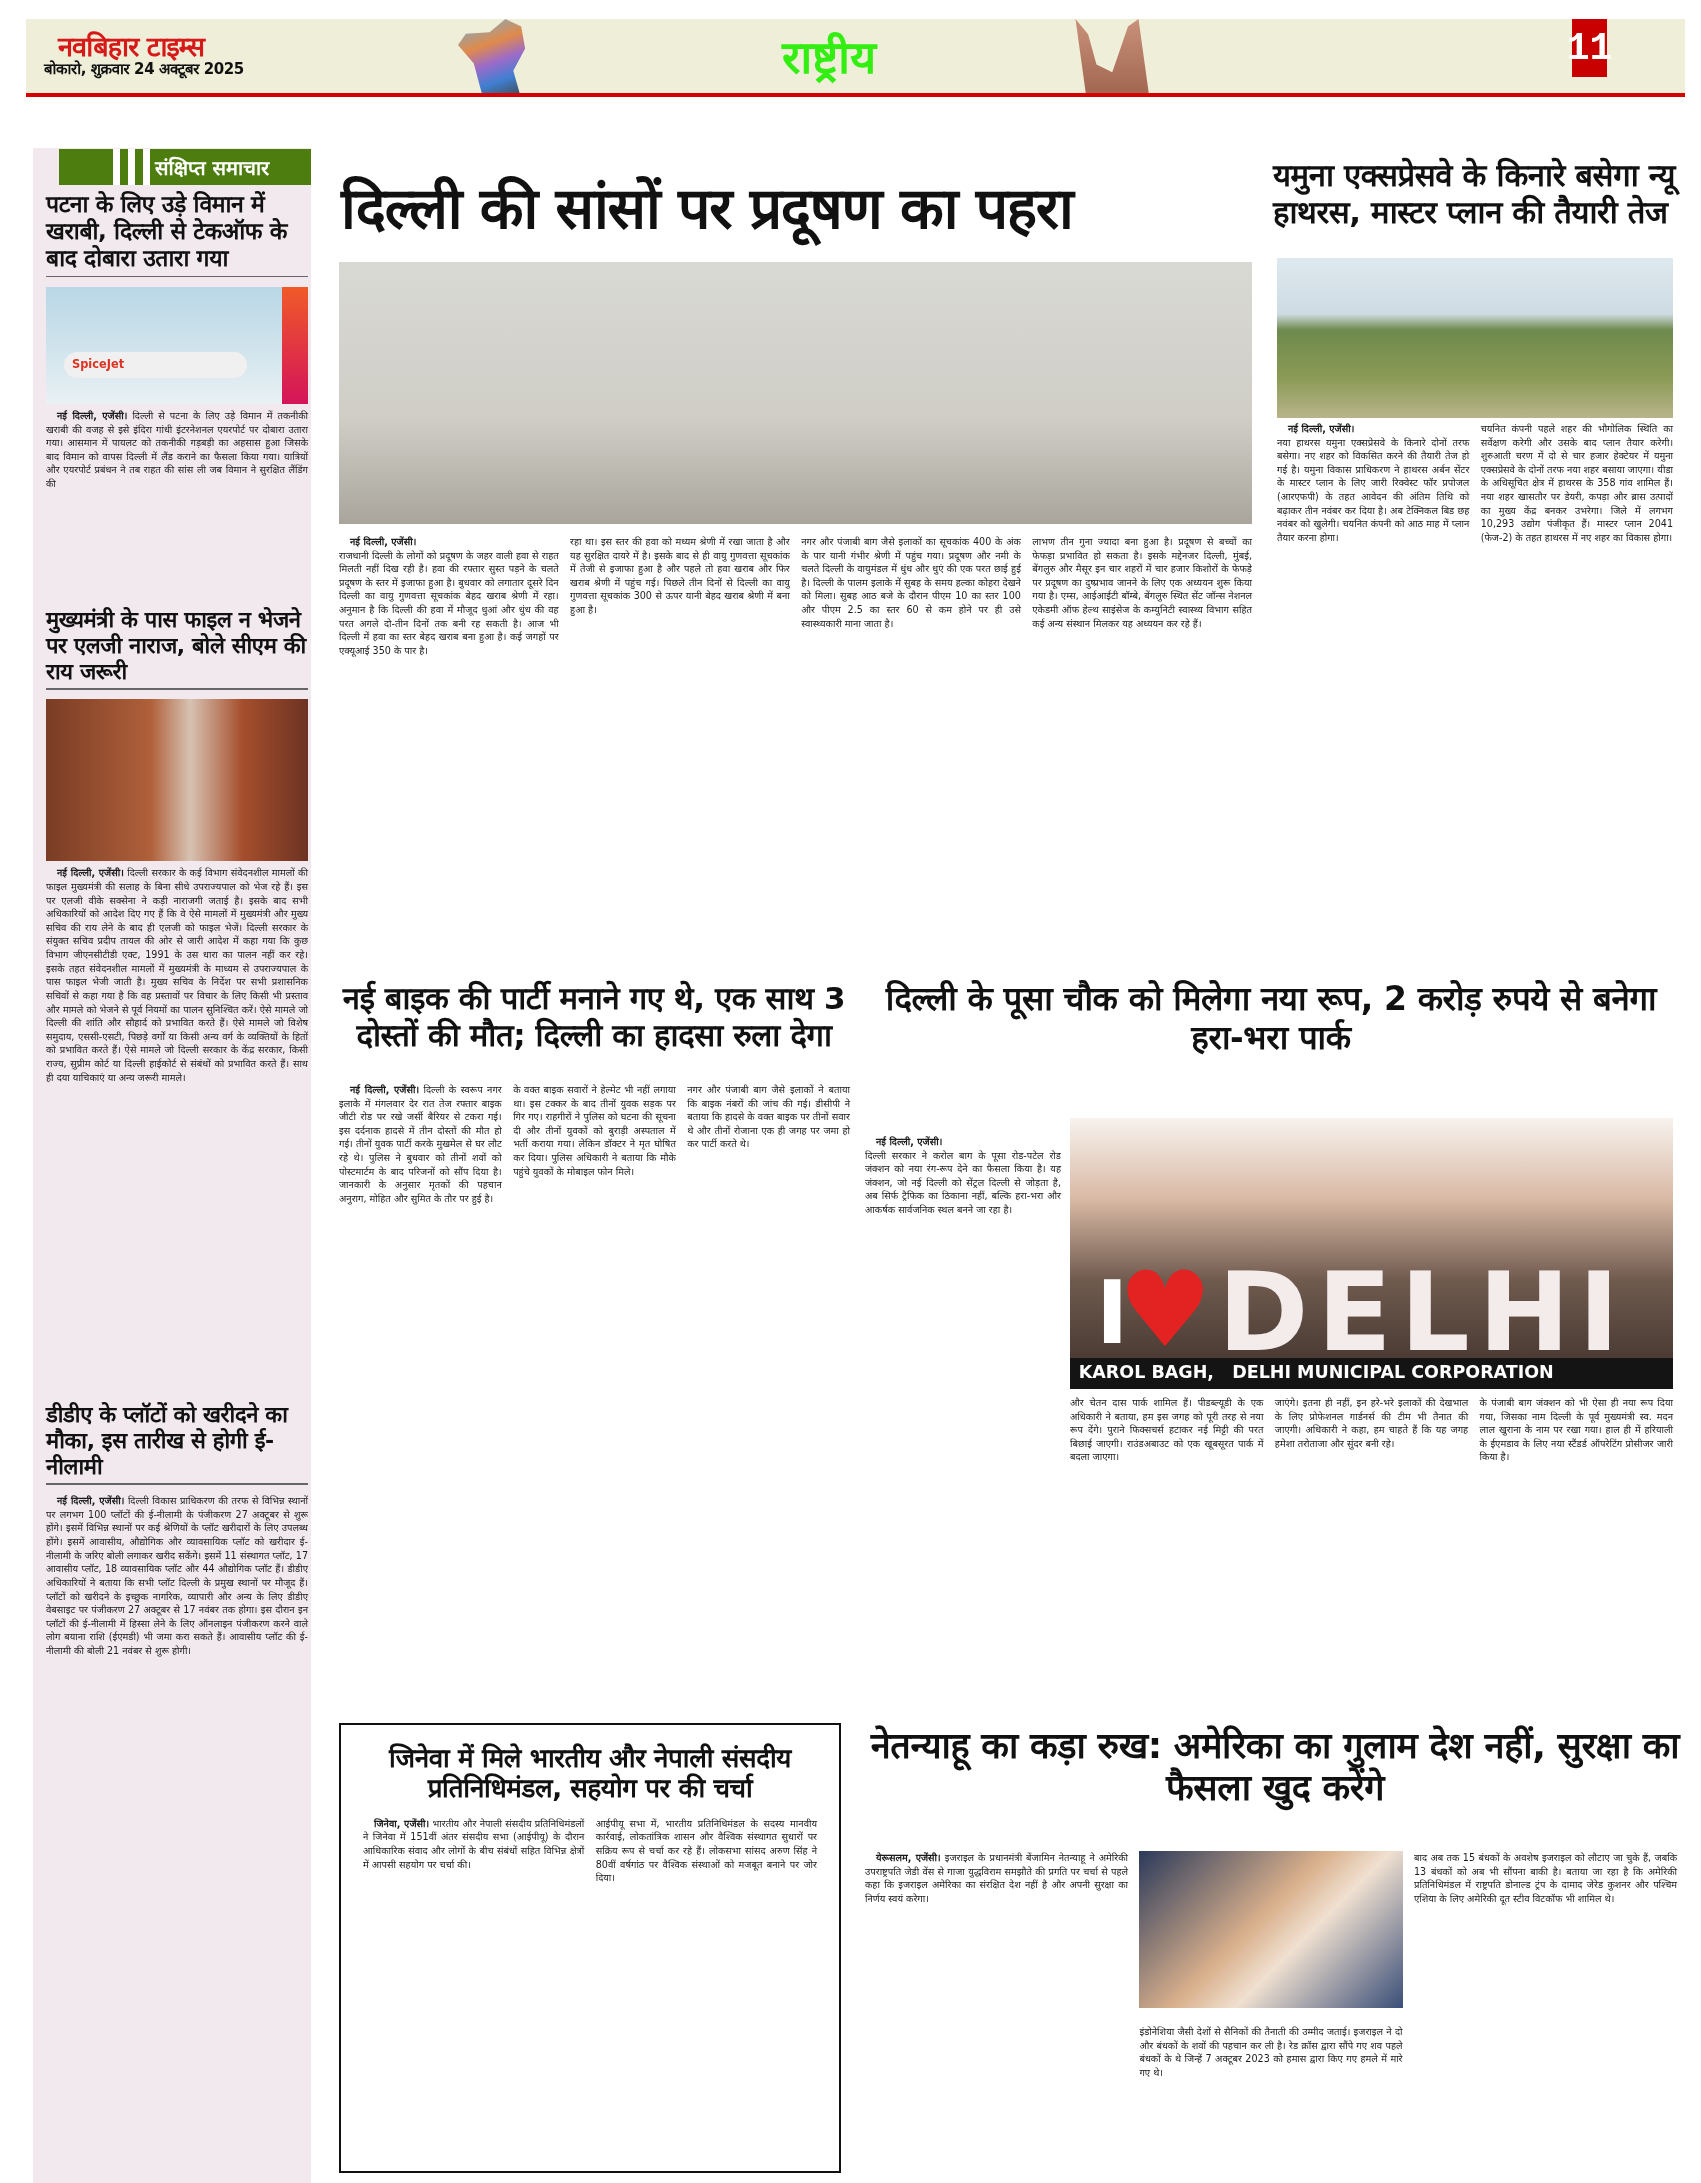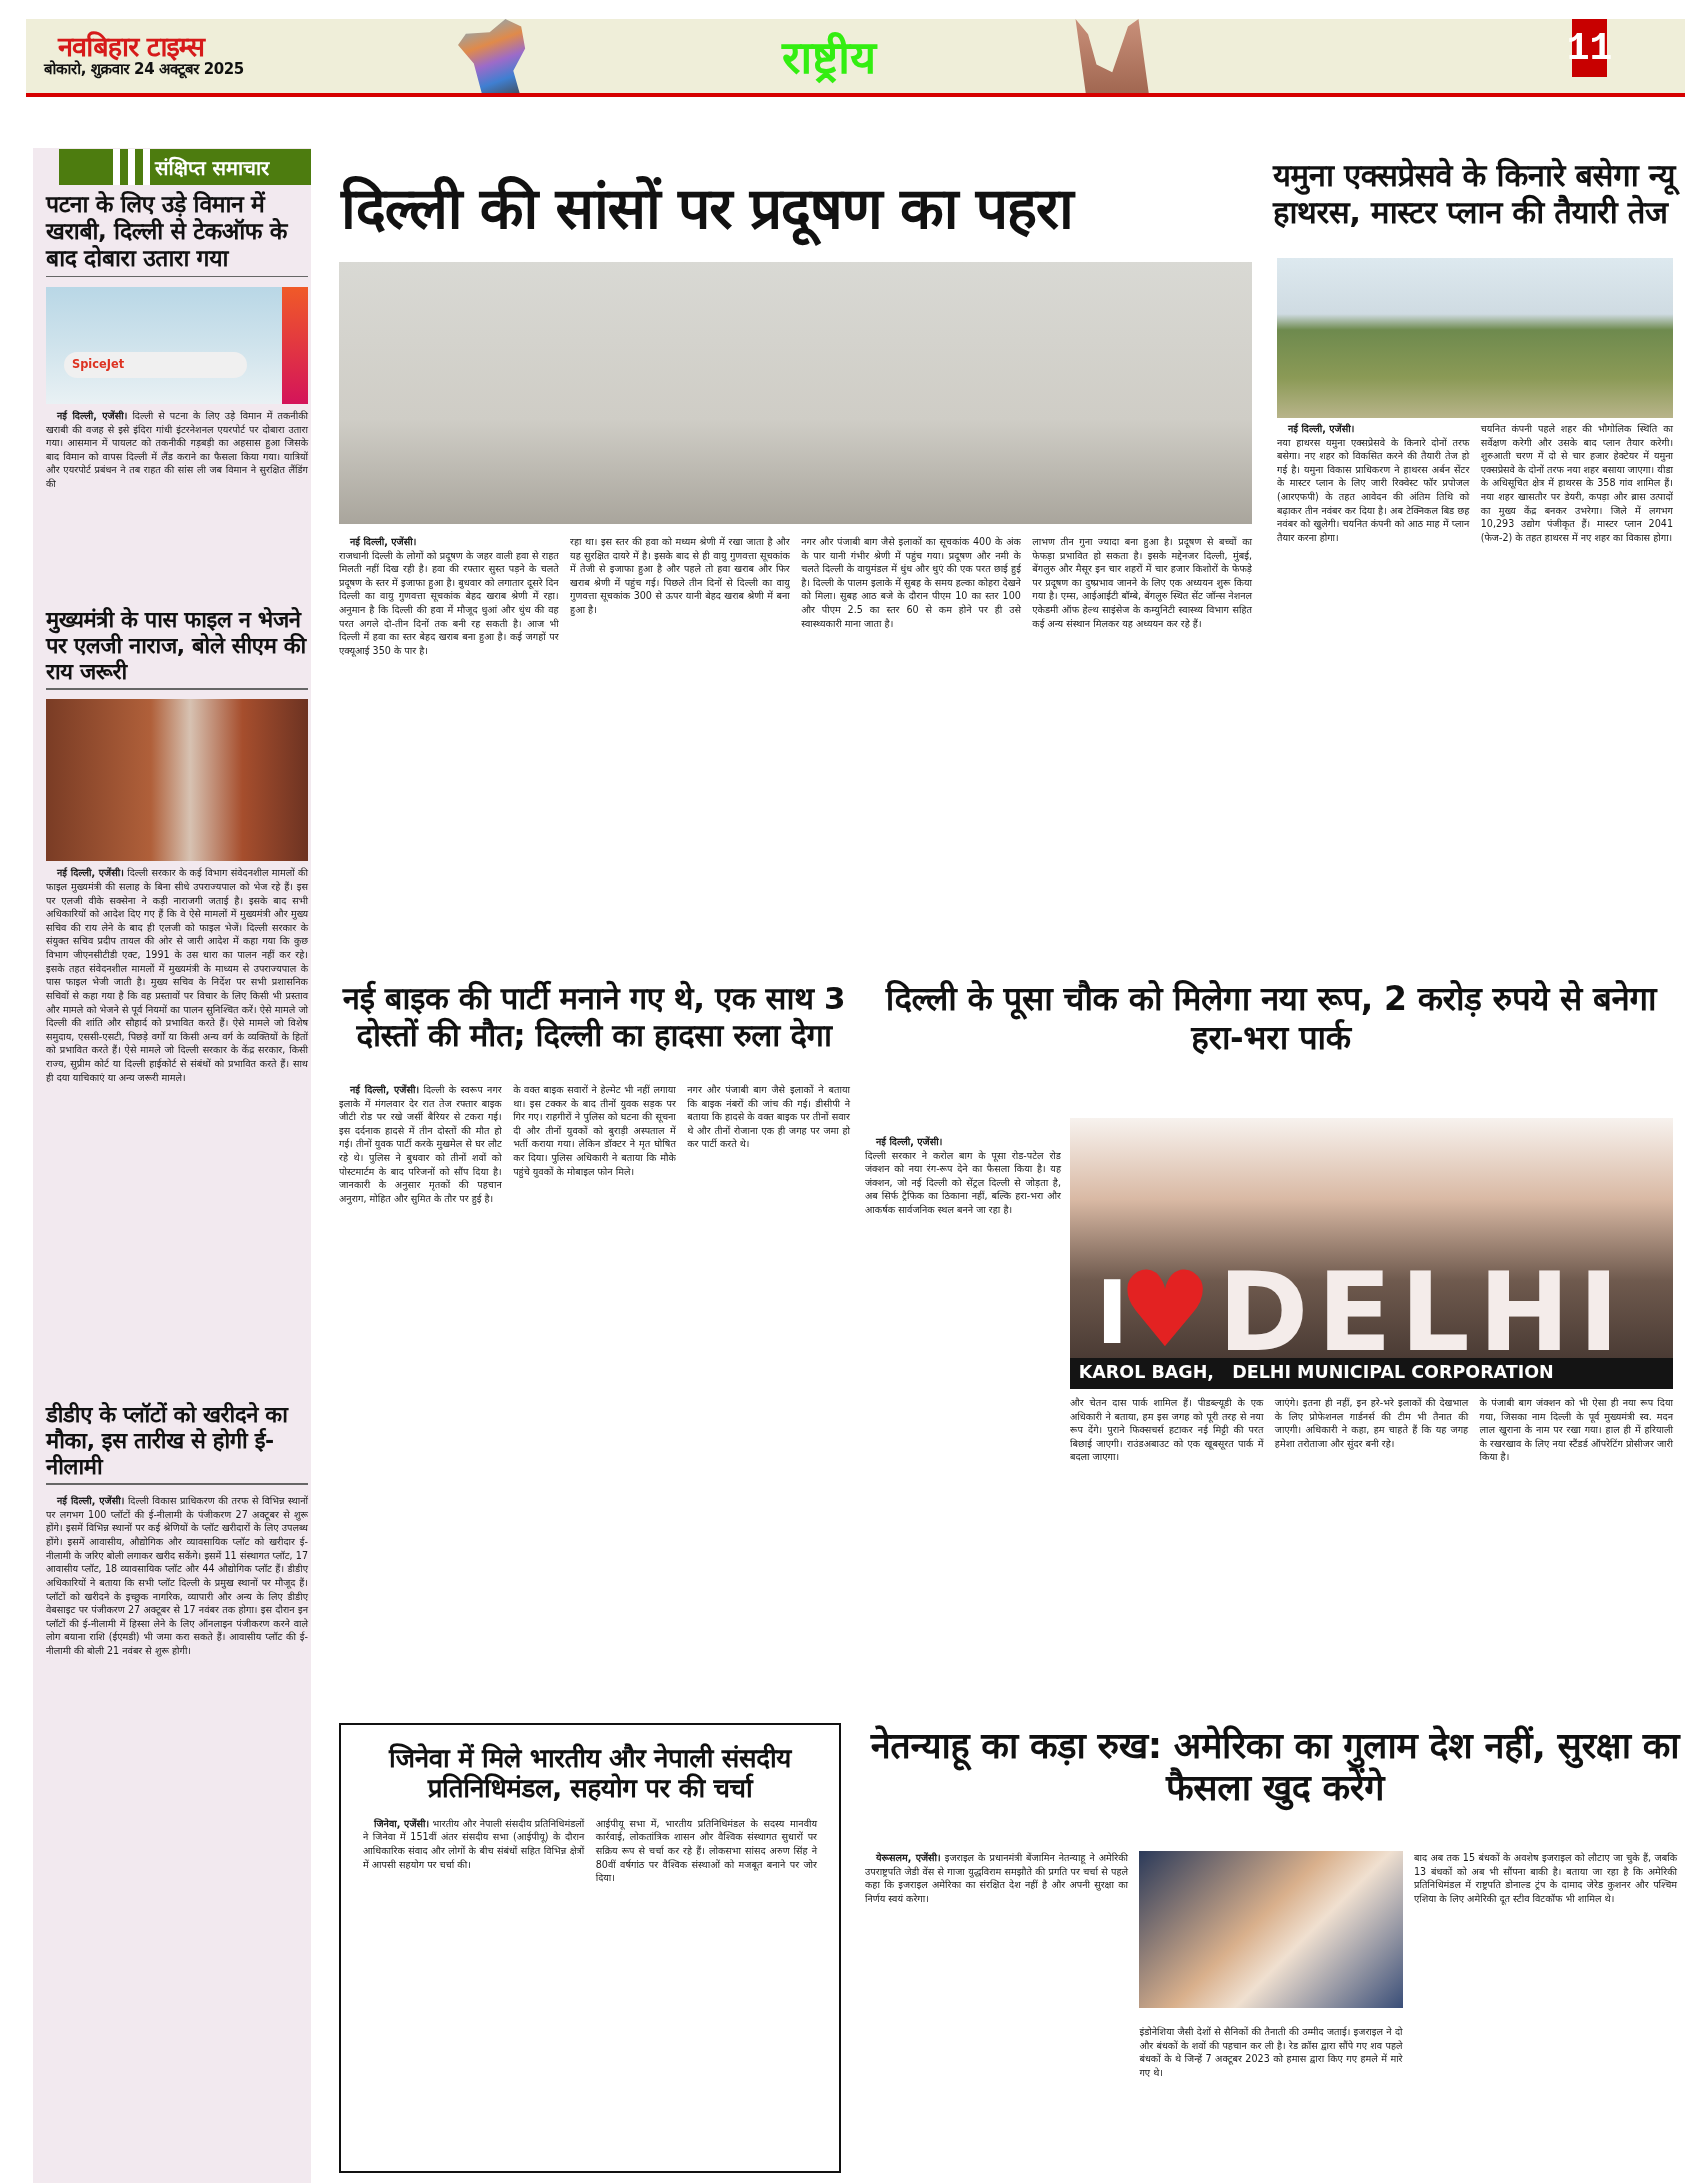--- a/index.html
+++ b/index.html
@@ -136,21 +136,21 @@
 </div>
 <div class="abs photo" style="left:1070px; top:1118px; width:603px; height:271px; background:linear-gradient(180deg,#f7f2ee 0%,#d9b9a4 30%,#6f5a4e 60%,#3c2f2a 100%); overflow:hidden;">
   <div style="position:absolute; left:26px; top:144px; font-size:87px; font-weight:bold; color:#fff;">I</div>
   <div class="heart" style="position:absolute; left:48px; top:131px; font-size:105px;">♥</div>
   <div style="position:absolute; left:148px; top:131px; font-size:109px; font-weight:bold; color:#f4ecea; letter-spacing:8.7px;">DELHI</div>
   <div style="position:absolute; left:0; bottom:0; width:100%; height:31px; background:#141414; color:#fff; font-size:17.5px; font-weight:bold; padding:4.4px 8.7px; white-space:pre;">KAROL BAGH,   DELHI MUNICIPAL CORPORATION</div>
 </div>
 <div class="abs cols" style="left:1070px; top:1396px; width:603px;">
   <div class="col body">और चेतन दास पार्क शामिल हैं। पीडब्ल्यूडी के एक अधिकारी ने बताया, हम इस जगह को पूरी तरह से नया रूप देंगे। पुराने फिक्सचर्स हटाकर नई मिट्टी की परत बिछाई जाएगी। राउंडअबाउट को एक खूबसूरत पार्क में बदला जाएगा।</div>
   <div class="col body">जाएंगे। इतना ही नहीं, इन हरे-भरे इलाकों की देखभाल के लिए प्रोफेशनल गार्डनर्स की टीम भी तैनात की जाएगी। अधिकारी ने कहा, हम चाहते हैं कि यह जगह हमेशा तरोताजा और सुंदर बनी रहे।</div>
-  <div class="col body">के पंजाबी बाग जंक्शन को भी ऐसा ही नया रूप दिया गया, जिसका नाम दिल्ली के पूर्व मुख्यमंत्री स्व. मदन लाल खुराना के नाम पर रखा गया। हाल ही में हरियाली के रखरखाव के लिए नया स्टैंडर्ड ऑपरेटिंग प्रोसीजर जारी किया है।</div>
+  <div class="col body">के पंजाबी बाग जंक्शन को भी ऐसा ही नया रूप दिया गया, जिसका नाम दिल्ली के पूर्व मुख्यमंत्री स्व. मदन लाल खुराना के नाम पर रखा गया। हाल ही में हरियाली के ईएमडाव के लिए नया स्टैंडर्ड ऑपरेटिंग प्रोसीजर जारी किया है।</div>
 </div>
 
 <div class="abs boxed" style="left:339px; top:1723px; width:502px; height:450px; padding:17.5px 22px;">
   <div class="hl" style="font-size:26px; text-align:center;">जिनेवा में मिले भारतीय और नेपाली संसदीय प्रतिनिधिमंडल, सहयोग पर की चर्चा</div>
   <div class="cols" style="margin-top:13px;">
     <div class="col body"><span class="dateline">जिनेवा, एजेंसी।</span> <span>भारतीय और नेपाली संसदीय प्रतिनिधिमंडलों ने जिनेवा में 151वीं अंतर संसदीय सभा (आईपीयू) के दौरान आधिकारिक संवाद और लोगों के बीच संबंधों सहित विभिन्न क्षेत्रों में आपसी सहयोग पर चर्चा की।</span></div>
     <div class="col body">आईपीयू सभा में, भारतीय प्रतिनिधिमंडल के सदस्य मानवीय कार्रवाई, लोकतांत्रिक शासन और वैश्विक संस्थागत सुधारों पर सक्रिय रूप से चर्चा कर रहे हैं। लोकसभा सांसद अरुण सिंह ने 80वीं वर्षगांठ पर वैश्विक संस्थाओं को मजबूत बनाने पर जोर दिया।</div>
   </div>
 </div>
 

